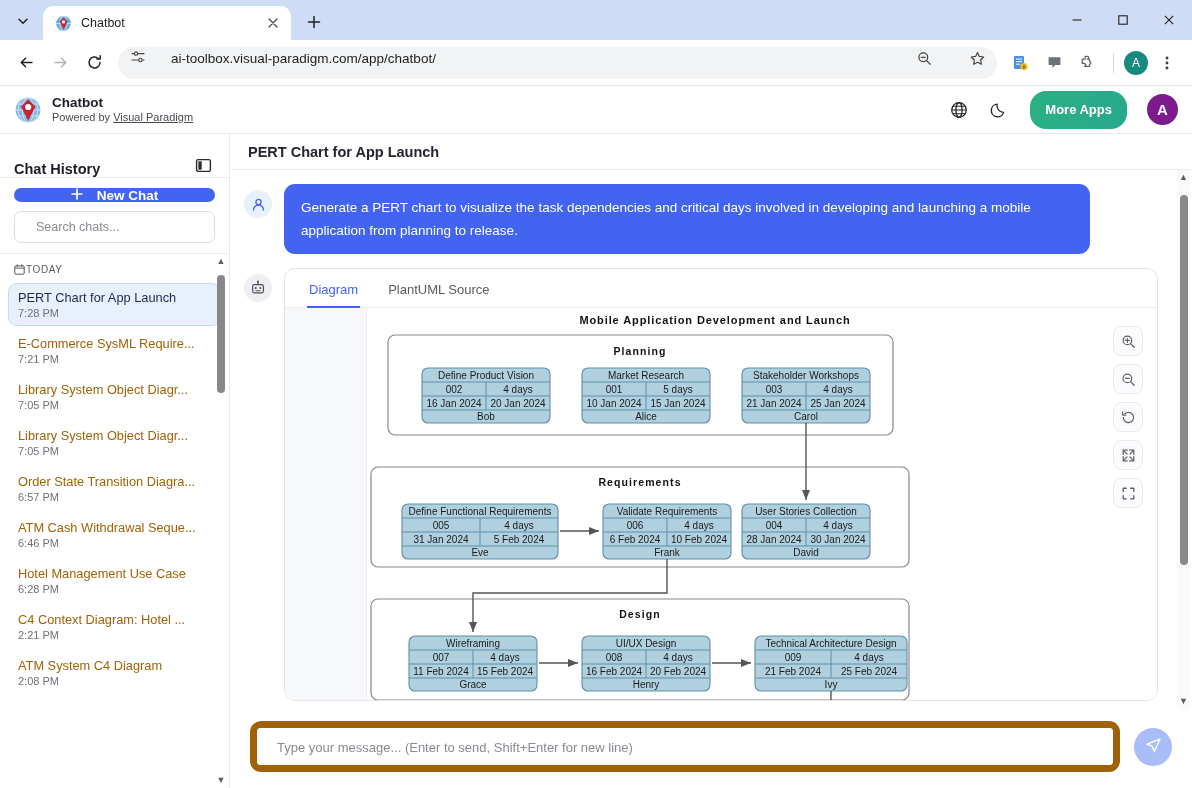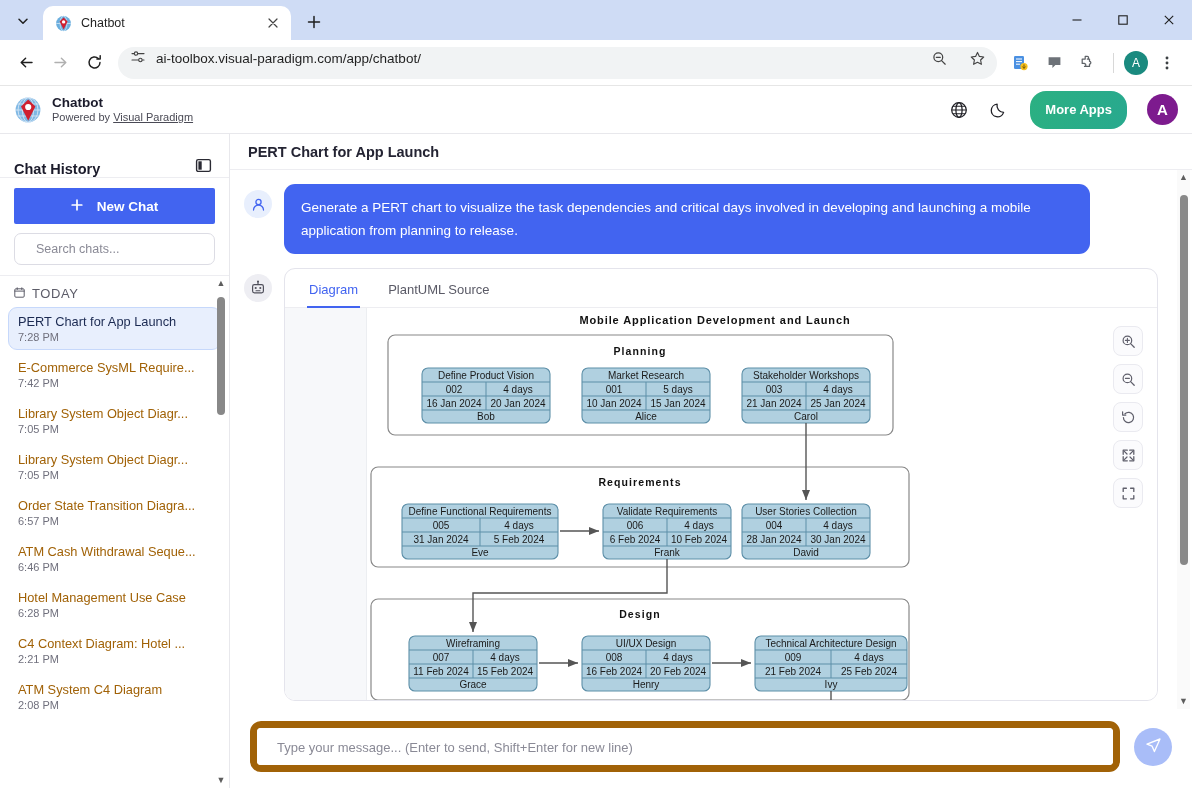--- a/index.html
+++ b/index.html
@@ -51,21 +51,21 @@
     padding: 0 10px; gap: 2px; border-bottom: 1px solid #e6e6e6;
   }
   .nav-btn {
     width: 32px; height: 32px; border-radius: 50%; display: flex;
     align-items: center; justify-content: center; color: #1f1f1f; cursor: pointer;
   }
   .nav-btn.disabled { color: #b0b0b0; cursor: default; }
   .omnibox {
     flex: 1; height: 32px; background: #f1f3f4; border-radius: 16px;
     display: flex; align-items: center; padding: 0 6px 8px 12px; margin: 0 6px;
-    gap: 10px; cursor: text;
+    gap: 25px; cursor: text;
   }
   .omnibox-url { flex: 1; font-size: 13.5px; color: #1f1f1f; }
   .omni-icon-btn {
     width: 28px; height: 28px; border-radius: 50%; display: flex;
     align-items: center; justify-content: center; cursor: pointer; color: #444;
   }
   .ext-icons { display: flex; align-items: center; gap: 4px; }
   .ext-btn {
     width: 30px; height: 30px; border-radius: 50%; display: flex;
     align-items: center; justify-content: center; cursor: pointer; color: #5f6368;
@@ -116,35 +116,35 @@
     height: 44px; display: flex; align-items: flex-end; padding: 0 14px;
     border-bottom: 1px solid #ededf1;
   }
   .sidebar-title { font-size: 14.5px; font-weight: bold; color: #1b1b2b; flex: 1; }
   .panel-toggle {
     width: 24px; height: 24px; display: flex; align-items: center;
     justify-content: center; cursor: pointer; color: #2a2a33;
   }
   .sidebar-actions { padding: 10px 14px 10px; border-bottom: 1px solid #ededf1; }
   .new-chat-btn {
-    width: 100%; height: 36px; border-radius: 2px; border: none;
+    width: 100%; height: 14px; border-radius: 12px; border: none;
     background: #4264f0; color: #fff; font-size: 13.5px; font-weight: bold;
     display: flex; align-items: center; justify-content: center; gap: 14px;
     cursor: pointer;
   }
   .search-chats {
     width: 100%; height: 32px; margin-top: 9px; border-radius: 7px;
     border: 1px solid #dcdce4; padding: 0 21px; font-size: 12.5px;
     color: #1f1f2b; font-family: "Liberation Sans", sans-serif; outline: none;
   }
   .search-chats::placeholder { color: #8a8a96; }
   .chat-list-wrap { flex: 1; position: relative; overflow: hidden; }
   .chat-list { height: 100%; overflow: hidden; padding: 0 8px 0 8px; }
   .group-label {
-    display: flex; align-items: flex-start; gap: 7px; font-size: 13px;
+    display: flex; align-items: flex-start; gap: 1px; font-size: 10px;
     letter-spacing: 0.6px; color: #5c5c68; padding: 10px 6px 6px;
   }
   .chat-item {
     padding: 7px 10px; border-radius: 9px; cursor: pointer; margin-bottom: 3px;
   }
   .chat-item.active { background: #e8effd; border: 1px solid #c6d8fb; padding: 6px 9px; }
   .chat-item-title {
     font-size: 12.8px; color: #a16207; white-space: nowrap;
     overflow: hidden; text-overflow: ellipsis; margin-bottom: 2px;
   }
@@ -432,21 +432,21 @@
               </svg>
           </span>
           <span>TODAY</span>
         </div>
       <div class="chat-item active">
             <div class="chat-item-title">PERT Chart for App Launch</div>
             <div class="chat-item-time">7:28 PM</div>
           </div>
           <div class="chat-item">
             <div class="chat-item-title">E-Commerce SysML Require...</div>
-            <div class="chat-item-time">7:42 PM</div>
+            <div class="chat-item-time">7:21 PM</div>
           </div>
           <div class="chat-item">
             <div class="chat-item-title">Library System Object Diagr...</div>
             <div class="chat-item-time">7:05 PM</div>
           </div>
           <div class="chat-item">
             <div class="chat-item-title">Library System Object Diagr...</div>
             <div class="chat-item-time">7:05 PM</div>
           </div>
           <div class="chat-item">

